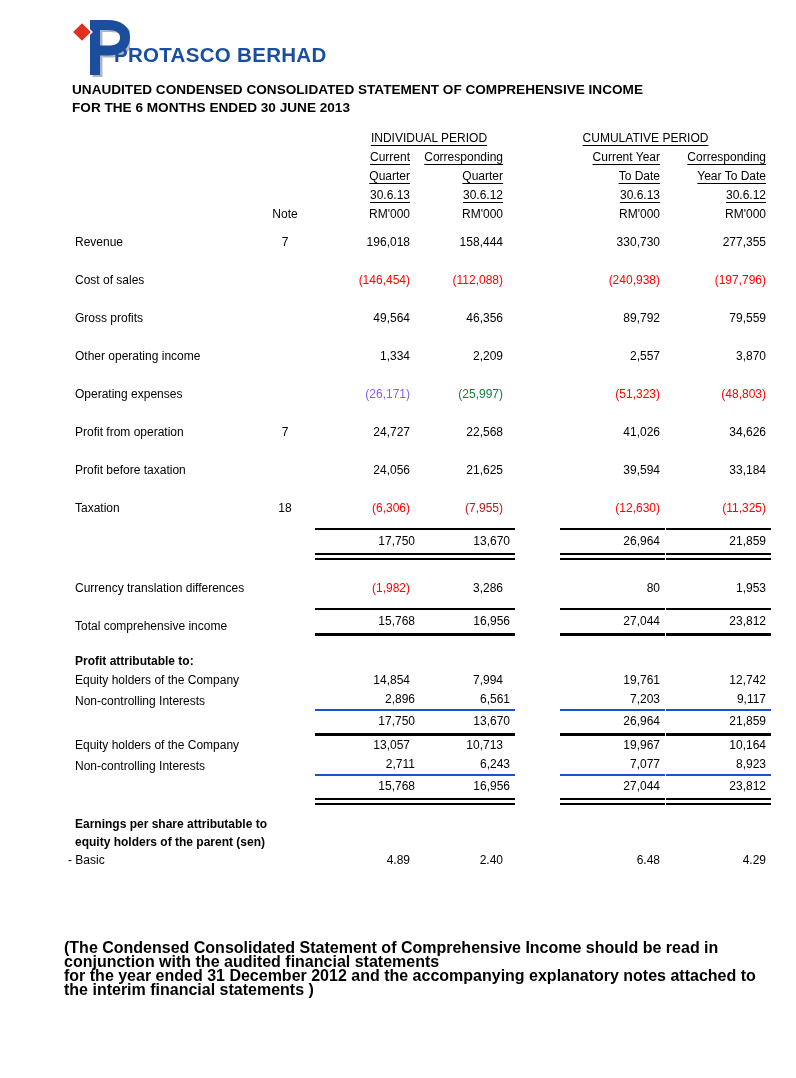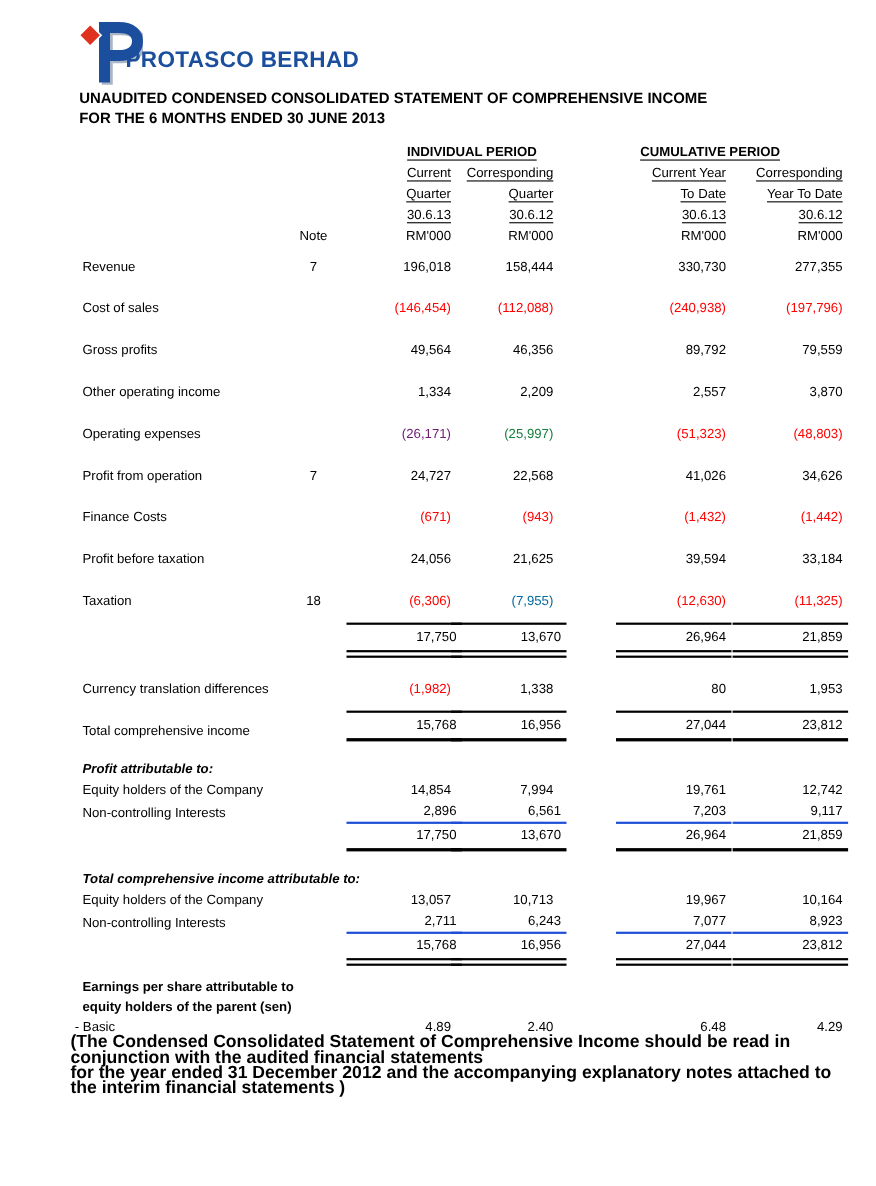--- a/index.html
+++ b/index.html
@@ -16,35 +16,35 @@
   }
   
   .title{position:absolute;left:72px;top:81px;font-size:13.6px;font-weight:bold;line-height:18px;white-space:nowrap;}
   
   .stmt{position:absolute;left:75px;top:129px;width:691px;}
   table.fin{border-collapse:collapse;table-layout:fixed;width:691px;font-size:12px;line-height:19px;}
   table.fin td{padding:0;vertical-align:bottom;white-space:nowrap;}
   td.lbl{text-align:left;}
   td.note{text-align:center;}
   td.num{text-align:right;}
-  .ctr{text-align:center;font-weight:bold;}
+  .ctr{text-align:center;}
   .u{text-decoration:underline;text-underline-offset:3px;}
   .gsh1{position:relative;left:20px;}
   .gsh2{position:relative;left:11px;}
   
   .cell{display:inline-block;width:105px;margin-right:-5px;padding-right:5px;box-sizing:border-box;text-align:right;}
   .rt{border-top:2px solid #000;padding-top:2px;}
   .rb-thin{border-bottom:2px solid #1d4ed8;}
   .rb-thick{border-bottom:3px solid #000;padding-bottom:2px;}
   .rb-double{border-bottom:7px double #000;padding-bottom:2px;}
   
   tr.sp  td{padding-top:19px;}
   tr.sp1 td{padding-top:9px;}
   tr.tot td{padding-top:10px;}
-  tr.hd  td{padding-top:16px;font-weight:bold;font-style:italic;}
+  tr.hd  td{padding-top:16px;font-weight:bold;}
   tr.hd2 td{padding-top:10px;font-weight:bold;line-height:18px;}
   tr.tt  td{padding-top:1px;}
   .outdent{text-indent:-7px;}
   .neg{color:#FF0000;}
   
   .footnote{position:absolute;left:64px;top:941px;width:710px;font-size:16px;font-weight:bold;line-height:14px;}
   .pagefoot{position:absolute;left:72px;top:1044px;font-size:12.5px;margin-top:40px;}
 </style>
 </head>
 <body>
@@ -149,70 +149,62 @@
             <td class="lbl">Other operating income</td>
             <td class="note"></td>
             <td class="num"><span>1,334</span></td>
             <td class="num"><span>2,209</span></td>
             <td class="num"><span>2,557</span></td>
             <td class="num"><span>3,870</span></td>
           </tr>
           <tr class="sp">
             <td class="lbl">Operating expenses</td>
             <td class="note"></td>
-            <td class="num"><span class="neg" style="color: #701a75; text-align: center;">(26,171)</span></td>
+            <td class="num"><span class="neg" style="color: #8b5cf6; text-align: center;">(26,171)</span></td>
             <td class="num"><span class="neg" style="color: #15803d;">(25,997)</span></td>
             <td class="num"><span class="neg" style="color: rgb(255, 0, 0);">(51,323)</span></td>
             <td class="num"><span class="neg" style="color: rgb(255, 0, 0);">(48,803)</span></td>
           </tr>
           <tr class="sp">
             <td class="lbl">Profit from operation</td>
             <td class="note">7</td>
             <td class="num"><span>24,727</span></td>
             <td class="num"><span>22,568</span></td>
             <td class="num"><span>41,026</span></td>
             <td class="num"><span>34,626</span></td>
           </tr>
           <tr class="sp">
-            <td class="lbl">Finance Costs</td>
-            <td class="note"></td>
-            <td class="num"><span class="neg" style="color: rgb(255, 0, 0);">(671)</span></td>
-            <td class="num"><span class="neg" style="color: rgb(255, 0, 0);">(943)</span></td>
-            <td class="num"><span class="neg" style="color: rgb(255, 0, 0);">(1,432)</span></td>
-            <td class="num"><span class="neg" style="color: rgb(255, 0, 0);">(1,442)</span></td>
-          </tr>
-          <tr class="sp">
             <td class="lbl">Profit before taxation</td>
             <td class="note"></td>
             <td class="num"><span>24,056</span></td>
             <td class="num"><span>21,625</span></td>
             <td class="num"><span>39,594</span></td>
             <td class="num"><span>33,184</span></td>
           </tr>
           <tr class="sp">
             <td class="lbl">Taxation</td>
             <td class="note">18</td>
             <td class="num"><span class="neg" style="color: rgb(255, 0, 0);">(6,306)</span></td>
-            <td class="num"><span class="neg" style="color: #0369a1;">(7,955)</span></td>
+            <td class="num"><span class="neg" style="color: #b91c1c;">(7,955)</span></td>
             <td class="num"><span class="neg" style="color: rgb(255, 0, 0);">(12,630)</span></td>
             <td class="num"><span class="neg" style="color: rgb(255, 0, 0);">(11,325)</span></td>
           </tr>
           <tr class="tot">
             <td class="lbl"></td>
             <td class="note"></td>
             <td class="num"><span class="cell rt rb-double">17,750</span></td>
             <td class="num"><span class="cell rt rb-double">13,670</span></td>
             <td class="num"><span class="cell rt rb-double">26,964</span></td>
             <td class="num"><span class="cell rt rb-double">21,859</span></td>
           </tr>
           <tr class="sp">
             <td class="lbl">Currency translation differences</td>
             <td class="note"></td>
             <td class="num"><span class="neg" style="color: rgb(255, 0, 0);">(1,982)</span></td>
-            <td class="num"><span>1,338</span></td>
+            <td class="num"><span>3,286</span></td>
             <td class="num"><span>80</span></td>
             <td class="num"><span>1,953</span></td>
           </tr>
           <tr class="tot">
             <td class="lbl">Total comprehensive income</td>
             <td class="note"></td>
             <td class="num"><span class="cell rt rb-thick">15,768</span></td>
             <td class="num"><span class="cell rt rb-thick">16,956</span></td>
             <td class="num"><span class="cell rt rb-thick">27,044</span></td>
             <td class="num"><span class="cell rt rb-thick">23,812</span></td>
@@ -238,25 +230,20 @@
             <td class="num"><span class="cell rb-thin">7,203</span></td>
             <td class="num"><span class="cell rb-thin">9,117</span></td>
           </tr>
           <tr class="tt">
             <td class="lbl"></td>
             <td class="note"></td>
             <td class="num"><span class="cell rb-thick">17,750</span></td>
             <td class="num"><span class="cell rb-thick">13,670</span></td>
             <td class="num"><span class="cell rb-thick">26,964</span></td>
             <td class="num"><span class="cell rb-thick">21,859</span></td>
-          </tr>
-          <tr class="hd">
-            <td colspan="6" class="lbl">
-              <div>Total comprehensive income attributable to:</div>
-            </td>
           </tr>
           <tr>
             <td class="lbl">Equity holders of the Company</td>
             <td class="note"></td>
             <td class="num"><span>13,057</span></td>
             <td class="num"><span>10,713</span></td>
             <td class="num"><span>19,967</span></td>
             <td class="num"><span>10,164</span></td>
           </tr>
           <tr>

